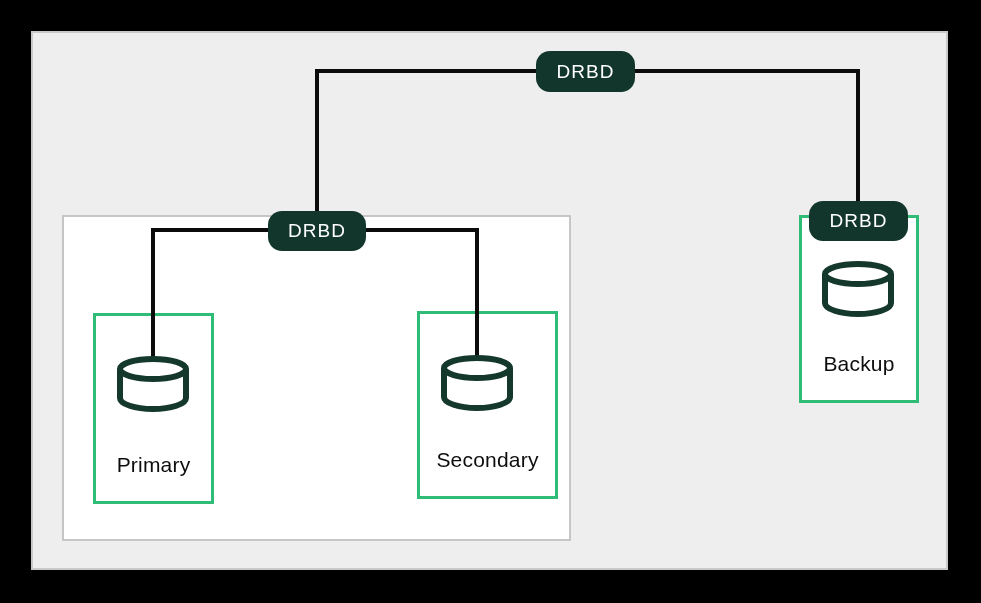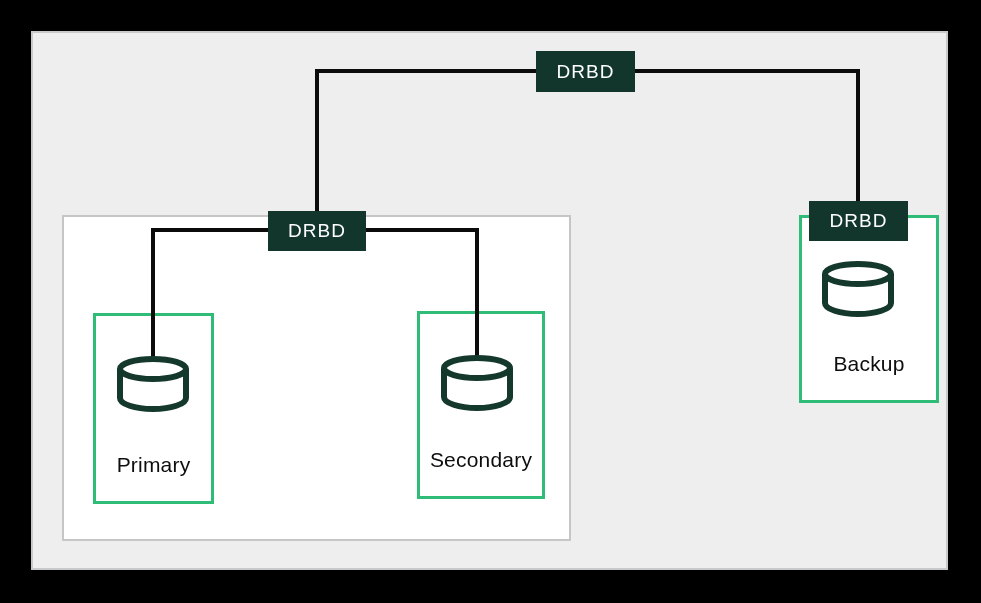--- a/index.html
+++ b/index.html
@@ -28,22 +28,22 @@
     border: 2px solid #c6c6c6;
     z-index: 1;
   }
   .node {
     position: absolute;
     background: #ffffff;
     border: 3px solid #2fbc76;
     z-index: 2;
   }
   .node-primary   { left: 93px;  top: 313px; width: 121px; height: 191px; }
-  .node-secondary { left: 417px; top: 311px; width: 128px; height: 188px; }
-  .node-backup    { left: 799px; top: 215px; width: 140px; height: 188px; }
+  .node-secondary { left: 417px; top: 311px; width: 141px; height: 188px; }
+  .node-backup    { left: 799px; top: 215px; width: 120px; height: 188px; }
   .node-label {
     position: absolute; bottom: 24px; left: 0; right: 0;
     text-align: center;
     font-size: 21px; font-weight: 500; color: #0d0d0d;
     letter-spacing: 0.2px;
   }
   .line {
     position: absolute; background: #0b0b0b; z-index: 3;
   }
   .line-v-up        { left: 315px; top: 69px;  width: 4px;   height: 146px; }
@@ -58,20 +58,21 @@
   .cyl-primary   { left: 115px; top: 356px; }
   .cyl-secondary { left: 439px; top: 355px; }
   .cyl-backup    { left: 820px; top: 261px; }
   .drbd-box {
     position: absolute;
     background: #12362c;
     color: #ffffff;
     display: flex; align-items: center; justify-content: center;
     font-size: 19px; font-weight: 500; letter-spacing: 1px;
     z-index: 5;
+    border-radius: 14px;
   }
   .drbd-top     { left: 536px; top: 51px;  width: 99px; height: 41px; }
   .drbd-cluster { left: 268px; top: 211px; width: 98px; height: 40px; }
   .drbd-backup  { left: 809px; top: 201px; width: 99px; height: 40px; }
 </style>
 </head>
 <body>
 
 <div class="canvas">
 

